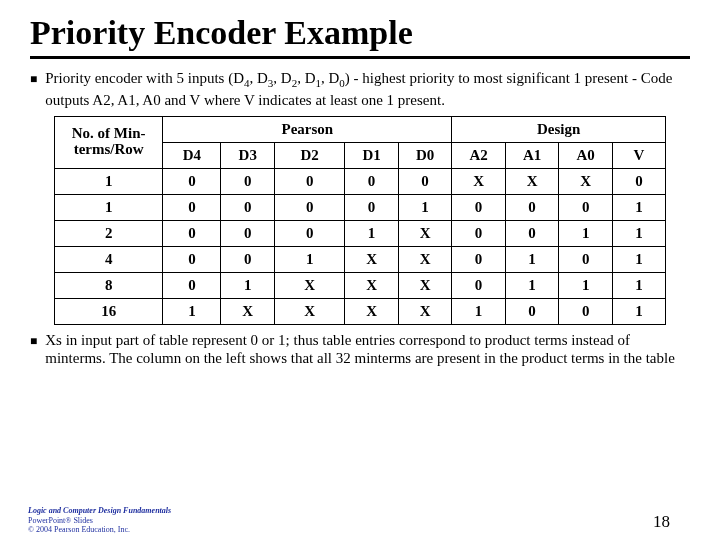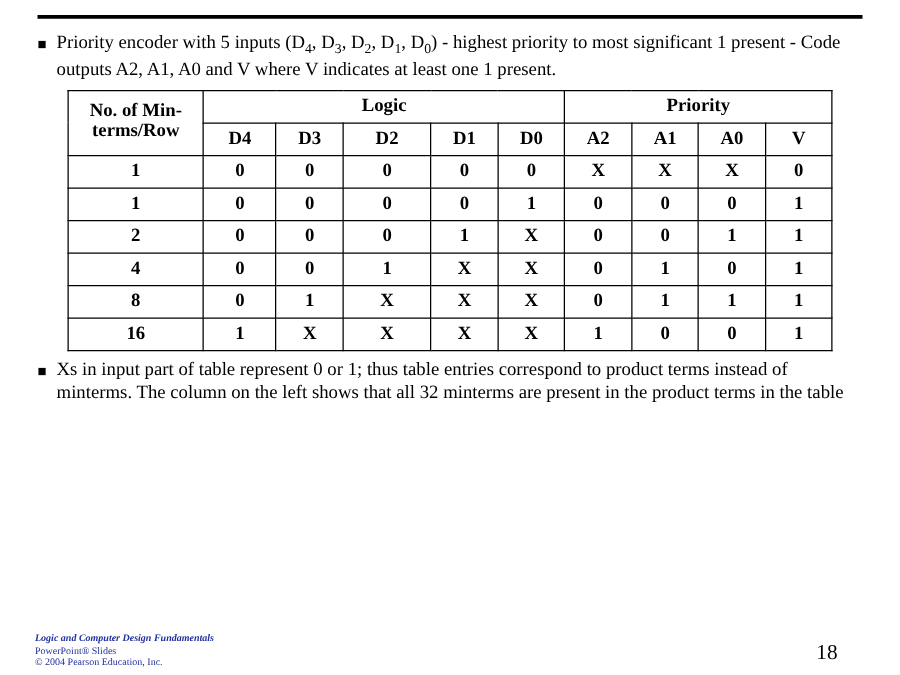--- a/index.html
+++ b/index.html
@@ -71,40 +71,41 @@
     position: absolute;
     bottom: 8px;
     right: 50px;
     font-size: 17px;
   }
 </style>
 </head>
 <body>
 
 <div class="slide">
+  <div class="title">Priority Encoder Example</div>
   <div class="title-rule"></div>
 
   <div class="bullet">
     <span class="sq">■</span>
     <div>
       <b>
         <span>Priority encoder with 5 inputs (D</span><span class="sub">4</span><span>, D</span><span class="sub">3</span><span>, D</span><span class="sub">2</span><span>, D</span><span class="sub">1</span><span>, D</span><span class="sub">0</span><span>) - highest priority to most significant 1 present - Code outputs A2, A1, A0 and V where V indicates at least one 1 present.</span>
       </b>
     </div>
   </div>
 
   <table class="tbl">
     <tbody>
         <tr>
       <th rowspan="2" class="hdr-split" style="width:110px">
         <span>No. of Min-</span><br>
         <span>terms/Row</span>
       </th>
-      <th colspan="5">Logic</th>
-      <th colspan="4">Priority</th>
+      <th colspan="5">Pearson</th>
+      <th colspan="4">Design</th>
     </tr>
     <tr>
       <th style="width:60px">D4</th>
       <th style="width:55px">D3</th>
       <th style="width:73px">D2</th>
       <th style="width:55px">D1</th>
       <th style="width:55px">D0</th>
       <th style="width:55px">A2</th>
       <th style="width:55px">A1</th>
       <th style="width:55px">A0</th>

